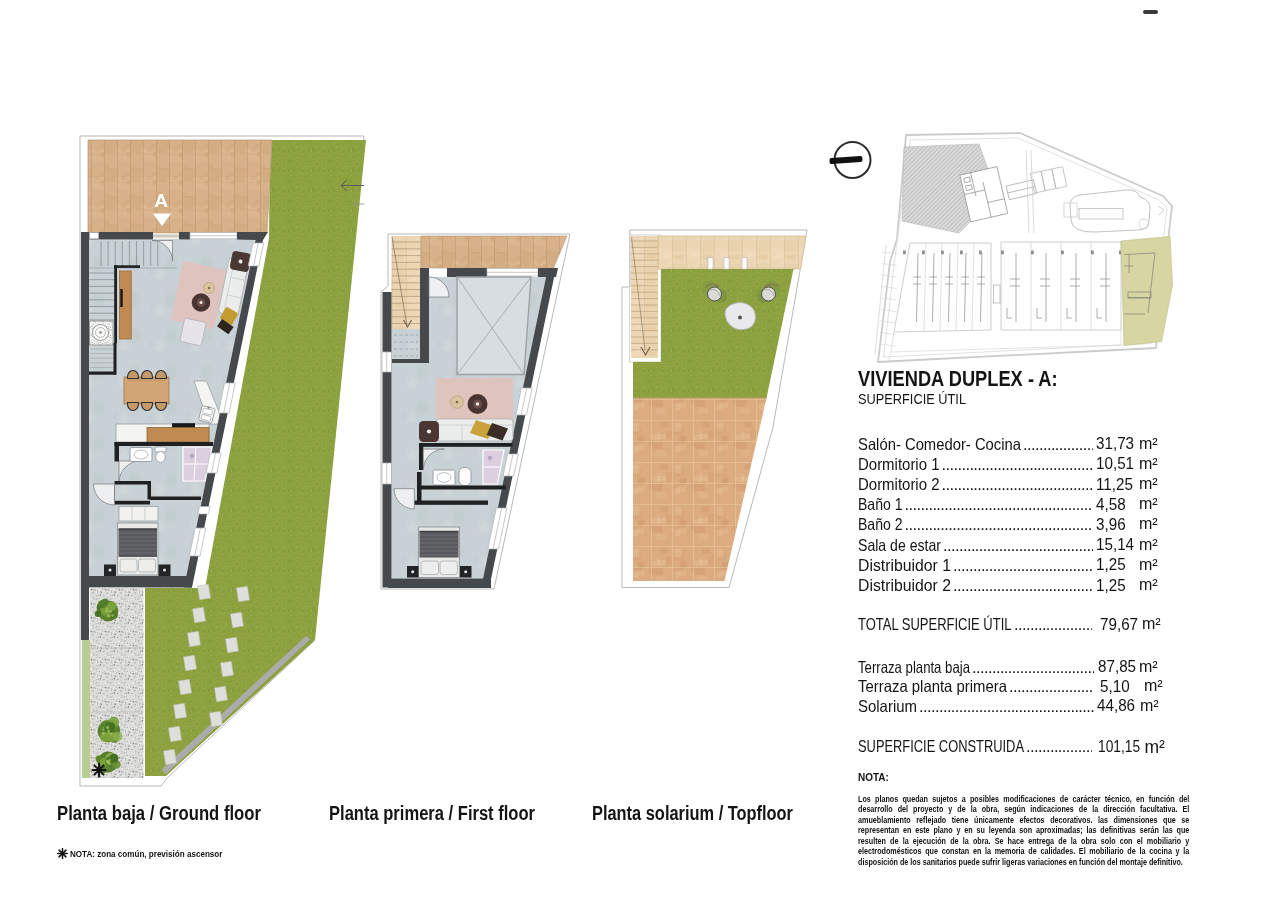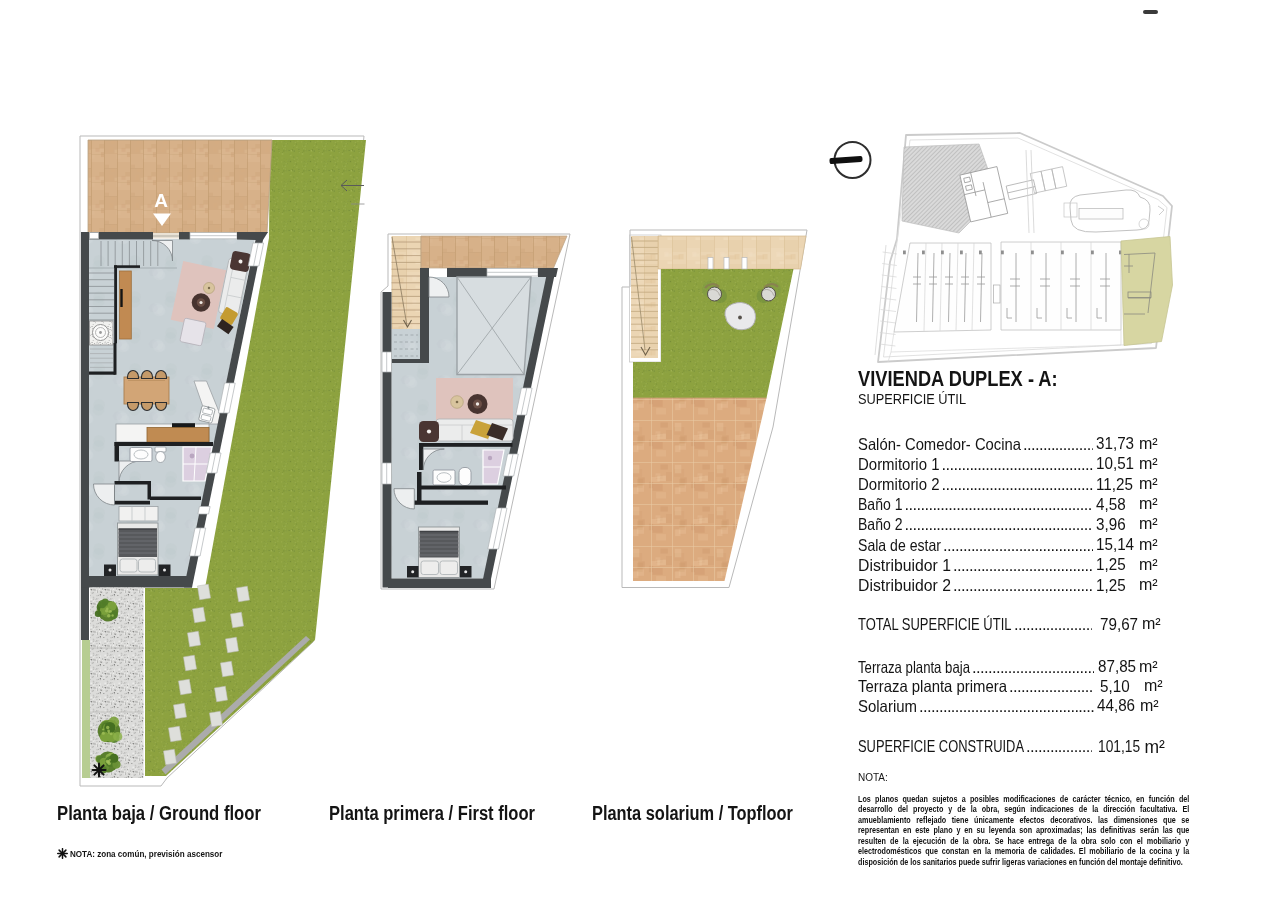--- a/index.html
+++ b/index.html
@@ -779,21 +779,21 @@
 <div class="abs" style="left:1144px;top:677px;font-size:16px;white-space:nowrap">m²</div>
 <div class="abs" style="left:858px;top:696.5px;font-size:16.5px;transform:scaleX(0.9062);transform-origin:0 0;white-space:nowrap">Solarium</div>
 <div class="abs dotsd" style="left:919px;top:696.5px;width:175px;font-size:16.5px">..........................................................................................</div>
 <div class="abs" style="left:1097px;top:697.0px;font-size:16px;transform:scaleX(0.9500);transform-origin:0 0;white-space:nowrap">44,86</div>
 <div class="abs" style="left:1140px;top:696.5px;font-size:16px;white-space:nowrap">m²</div>
 <div class="abs" style="left:858px;top:737px;font-size:16.5px;transform:scaleX(0.7805);transform-origin:0 0;white-space:nowrap">SUPERFICIE CONSTRUIDA</div>
 <div class="abs dotsd" style="left:1026px;top:737px;width:66px;font-size:16.5px">..........................................................................................</div>
 <div class="abs" style="left:1098px;top:737.5px;font-size:16px;transform:scaleX(0.8600);transform-origin:0 0;white-space:nowrap">101,15</div>
 <div class="abs" style="left:1144.5px;top:737px;font-size:17.5px;white-space:nowrap">m²</div>
 
-<div class="abs" style="left:858px;top:772.3px;font-size:10px;font-weight:normal;white-space:nowrap">NOTA:</div>
+<div class="abs" style="left:858px;top:772.3px;font-size:10px;font-weight:bold;white-space:nowrap">NOTA:</div>
 
 <div class="abs" id="legal">Los planos quedan sujetos a posibles modificaciones de carácter técnico, en función del desarrollo del proyecto y de la obra, según indicaciones de la dirección facultativa. El amueblamiento reflejado tiene únicamente efectos decorativos. las dimensiones que se representan en este plano y en su leyenda son aproximadas; las definitivas serán las que resulten de la ejecución de la obra. Se hace entrega de la obra solo con el mobiliario y electrodomésticos que constan en la memoria de calidades. El mobiliario de la cocina y la disposición de los sanitarios puede sufrir ligeras variaciones en función del montaje definitivo.</div>
 
 <div class="abs" style="left:57px;top:802px;font-size:19.5px;font-weight:600;transform:scaleX(0.8559);transform-origin:0 0;white-space:nowrap">Planta baja / Ground floor</div>
 
 <div class="abs" style="left:329px;top:802px;font-size:19.5px;font-weight:600;transform:scaleX(0.8487);transform-origin:0 0;white-space:nowrap">Planta primera / First floor</div>
 
 <div class="abs" style="left:592px;top:802px;font-size:19.5px;font-weight:600;transform:scaleX(0.8407);transform-origin:0 0;white-space:nowrap">Planta solarium / Topfloor</div>
 
 <div class="abs" style="left:57px;top:848px;font-size:8.5px;font-weight:bold;white-space:nowrap"><svg width="11" height="11" viewBox="0 0 11 11" style="vertical-align:-2.5px">

